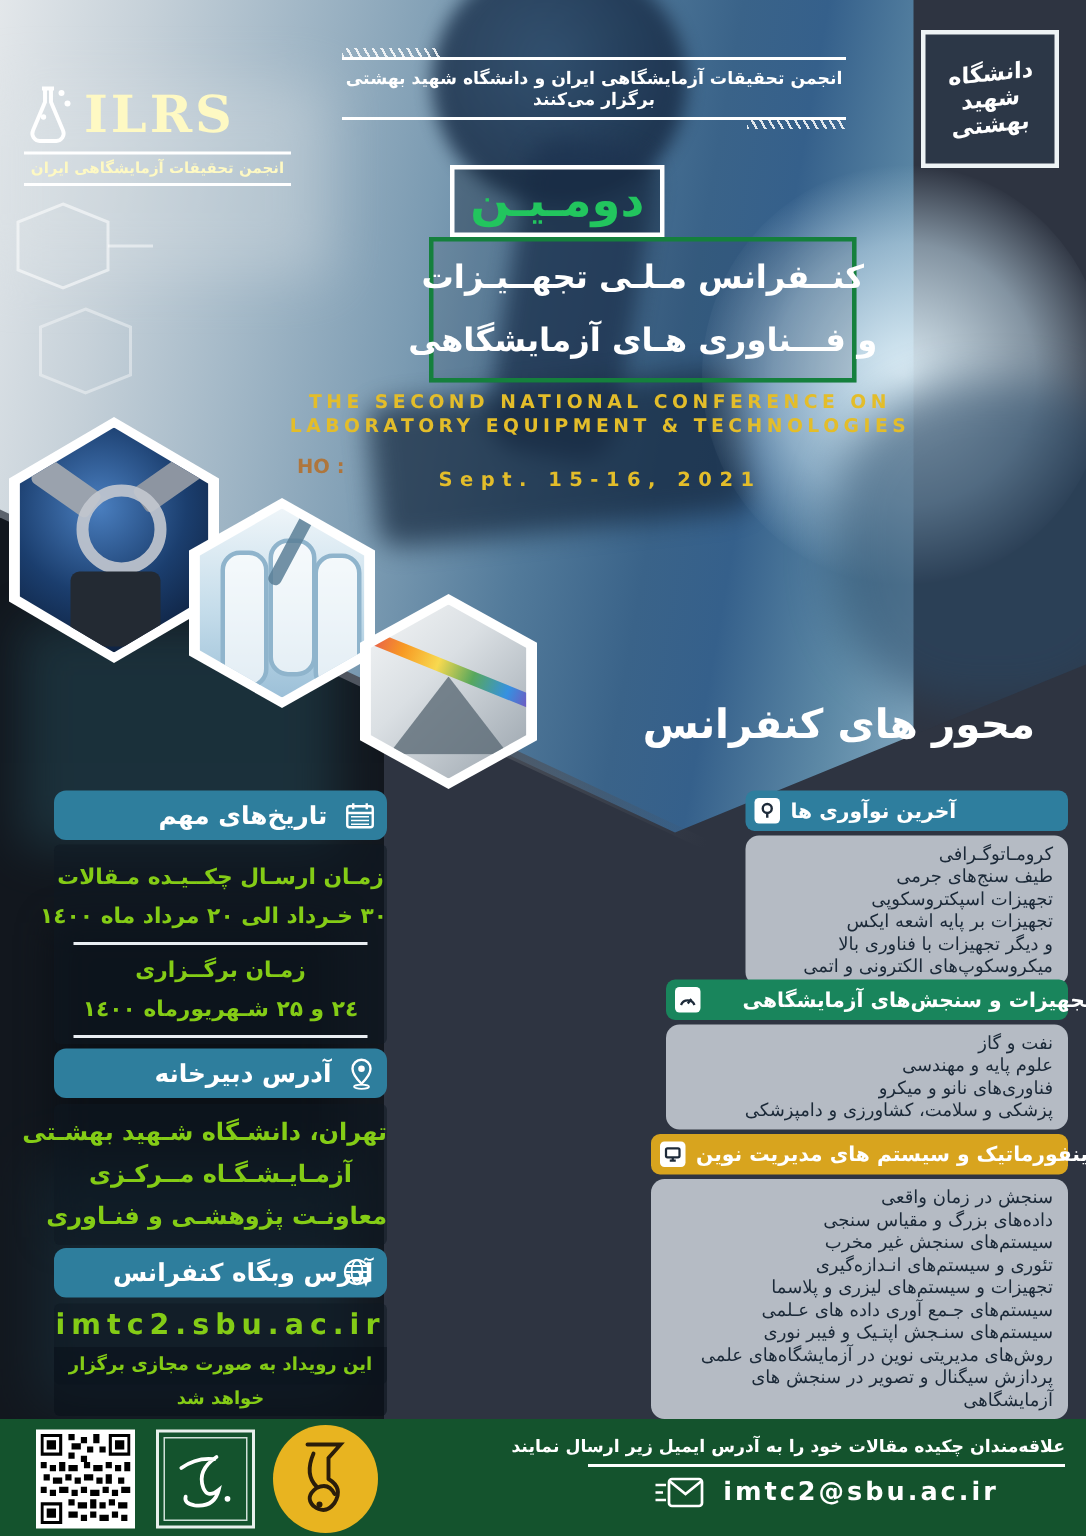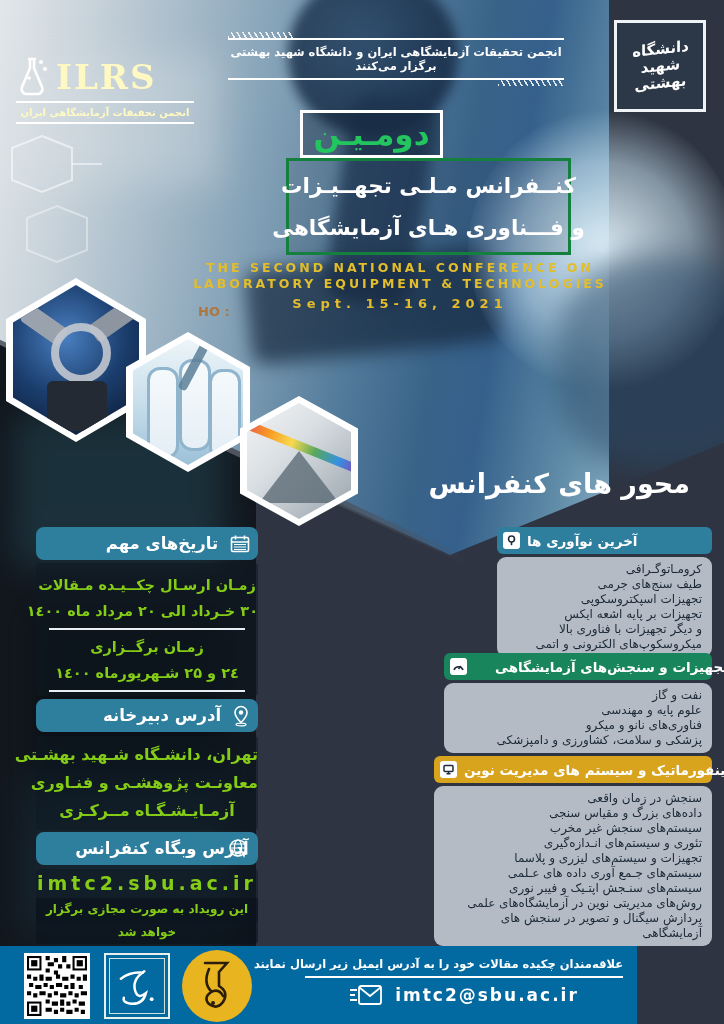--- a/index.html
+++ b/index.html
@@ -80,21 +80,21 @@
   
   .ordinal-box{left:300px;top:110px;width:143px;height:48px;border:3px solid #fff;
     background:rgba(18,33,53,.38);box-sizing:border-box;display:flex;align-items:center;justify-content:center;}
   .ordinal-text{color:#22c55e;font-size:31px;font-weight:bold;direction:rtl;}
   .main-title-box{left:286px;top:158px;width:285px;height:97px;border:3px solid #15803d;
     box-sizing:border-box;background:rgba(20,38,60,.14);display:flex;flex-direction:column;
     align-items:center;justify-content:center;}
   .main-title-line{color:#fff;font-size:21.5px;font-weight:bold;direction:rtl;white-space:nowrap;line-height:42px;}
   .en-block{left:160px;top:260px;width:480px;text-align:center;color:#e3bd2a;font-weight:bold;}
   .en-line{font-size:12.5px;letter-spacing:3px;line-height:16px;}
-  .en-date{font-size:13px;letter-spacing:5px;margin-top:4px;}
+  .en-date{font-size:13px;letter-spacing:5px;margin-top:21px;}
 
   
   .axes-heading{right:34px;top:468px;color:#fff;font-size:27px;font-weight:bold;direction:rtl;}
   .topic{box-sizing:border-box;}
   .topic-hdr{height:27px;border-radius:6px;display:flex;align-items:center;padding:0 6px;gap:7px;}
   .topic-hdr .ticon{width:17px;height:17px;background:#fff;border-radius:3px;flex:0 0 auto;
     display:flex;align-items:center;justify-content:center;}
   .topic-title{color:#fff;font-size:13.5px;font-weight:bold;direction:rtl;white-space:nowrap;}
   .topic-body{margin-top:3px;background:#b5bbc4;border-radius:9px;padding:5px 10px;
     direction:rtl;text-align:right;color:#1b2938;}
@@ -118,21 +118,21 @@
   .date-line{font-size:14.5px;font-weight:bold;line-height:26px;white-space:nowrap;}
   .side-div{height:2px;background:#e9eef2;width:196px;margin:4px auto;}
   #side-box2{top:736px;height:94px;padding-top:5px;}
   .addr-line{font-size:16px;font-weight:bold;line-height:28px;white-space:nowrap;}
   #side-box3{top:869px;height:54px;}
   .url-line{font-size:19px;font-weight:bold;letter-spacing:4px;line-height:29px;direction:ltr;}
   .note-strip{background:rgba(9,17,26,.55);font-size:12px;font-weight:bold;line-height:23px;
     border-radius:0 0 4px 4px;}
 
   
-  .footer{left:0;top:946px;width:616px;height:78px;background:#0369a1;padding-left:21px;}
+  .footer{left:0;top:946px;width:724px;height:78px;background:#14532d;}
   .qr{left:24px;top:7px;width:66px;height:66px;background:#fff;padding:3px;box-sizing:border-box;}
   .sq-logo{left:104px;top:7px;width:66px;height:66px;border:2px solid #e8f0ec;box-sizing:border-box;
     display:flex;align-items:center;justify-content:center;}
   .sq-logo-in{width:54px;height:54px;border:1px solid #cfe0d8;display:flex;align-items:center;justify-content:center;}
   .oval-logo{left:182px;top:4px;width:70px;height:72px;border-radius:50%;background:#e8b420;
     display:flex;align-items:center;justify-content:center;}
   .footer-right{right:14px;top:11px;width:318px;color:#fff;text-align:center;}
   .cta{font-size:11.5px;font-weight:bold;direction:rtl;white-space:nowrap;}
   .cta-line{height:2px;background:#fff;margin:5px 0 6px;}
   .email-row{display:flex;align-items:center;justify-content:center;gap:12px;}
@@ -322,22 +322,22 @@
     <span class="sicon">
       <svg width="18" height="22" viewBox="0 0 18 22">
           <path d="M9 1.5 a6 6 0 0 1 6 6 c0 4 -6 10 -6 10 s-6 -6 -6 -10 a6 6 0 0 1 6 -6z" fill="none" stroke="#fff" stroke-width="1.6"></path>
           <circle cx="9" cy="7.5" r="2.2" fill="#fff"></circle>
           <ellipse cx="9" cy="19.5" rx="5" ry="1.4" fill="none" stroke="#fff" stroke-width="1.2"></ellipse>
         </svg>
     </span>
   </div>
   <div class="abs side-box" id="side-box2">
     <div class="addr-line">تهران، دانشـگاه شـهید بهشـتی</div>
+    <div class="addr-line">آزمـایـشـگـاه مــرکـزی</div>
     <div class="addr-line">معاونـت پژوهشـی و فنـاوری</div>
-    <div class="addr-line">آزمـایـشـگـاه مــرکـزی</div>
   </div>
 
   <div class="abs side-hdr" id="side-hdr3">
     <span>آدرس وبگاه کنفرانس</span>
     <span class="sicon">
       <svg width="22" height="22" viewBox="0 0 22 22">
           <circle cx="10" cy="10" r="8" fill="none" stroke="#fff" stroke-width="1.5"></circle>
           <ellipse cx="10" cy="10" rx="3.6" ry="8" fill="none" stroke="#fff" stroke-width="1.2"></ellipse>
           <path d="M2 10 h16 M3.2 6 h13.6 M3.2 14 h13.6" stroke="#fff" stroke-width="1.2"></path>
           <path d="M13 13 l7 3 -3 1 -1 3z" fill="#fff"></path>

